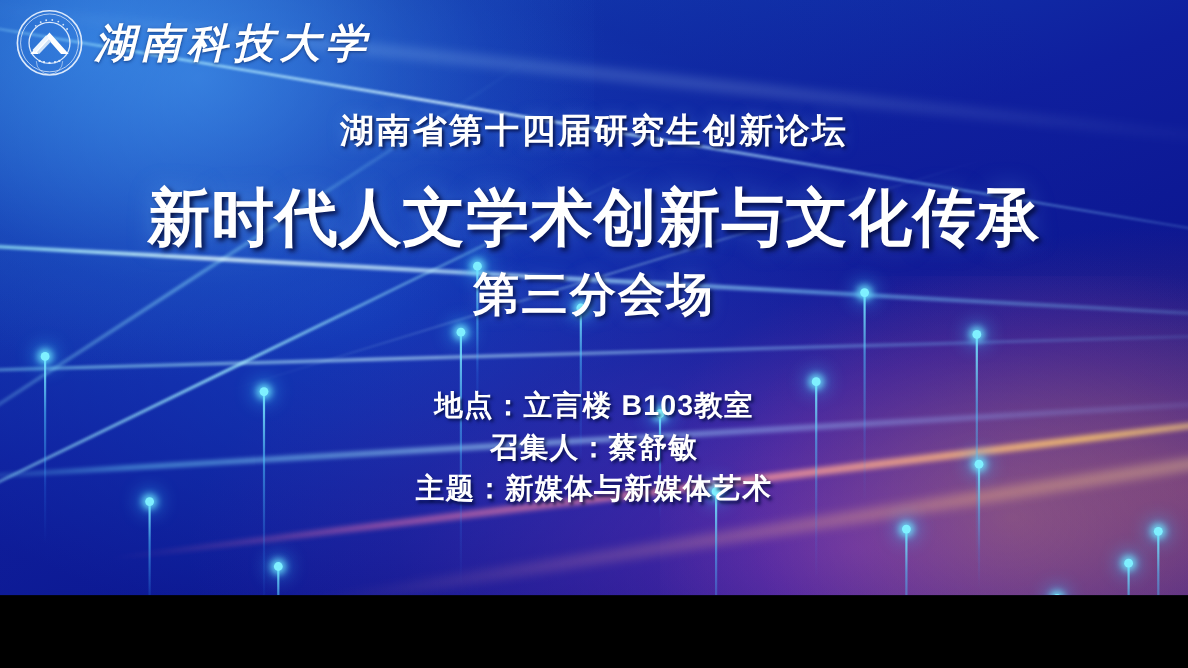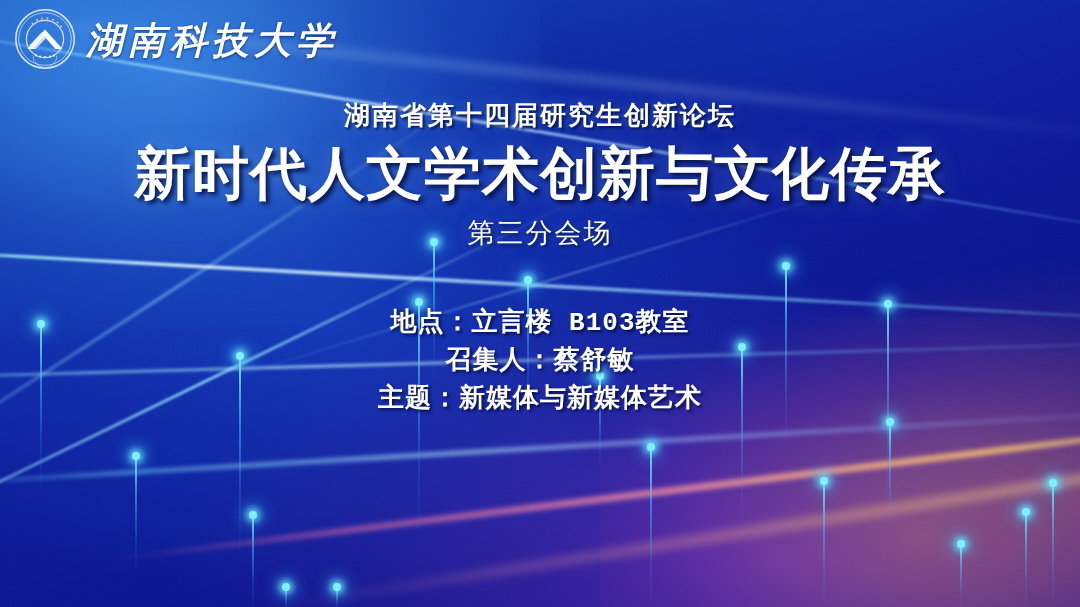--- a/index.html
+++ b/index.html
@@ -4,21 +4,21 @@
 <style>
   * { margin:0; padding:0; box-sizing:border-box; }
   html,body{
     width:1080px; height:607px;
     background:#000;
     font-family:"Liberation Sans", sans-serif;
     overflow:hidden;
   }
   .slide{
     position:relative;
-    width:1080px; height:607px;
+    width:1080px; height:541px;
     overflow:hidden;
     background:
       radial-gradient(ellipse 620px 420px at 8% 6%,   rgba(45,120,215,.95) 0%, rgba(30,90,190,.35) 45%, rgba(0,0,0,0) 75%),
       radial-gradient(ellipse 760px 360px at 72% 92%, rgba(150,60,200,.50) 0%, rgba(90,40,170,.18) 55%, rgba(0,0,0,0) 80%),
       radial-gradient(ellipse 520px 300px at 100% 82%,rgba(225,130,70,.42) 0%, rgba(180,80,90,.14) 55%, rgba(0,0,0,0) 80%),
       radial-gradient(ellipse 900px 520px at 30% 52%, rgba(25,80,205,.55) 0%, rgba(14,30,150,.25) 55%, rgba(0,0,0,0) 85%),
       linear-gradient(160deg,#1552ae 0%, #123bb0 18%, #0f1f9e 45%, #0c1690 68%, #0a1178 100%);
   }
 
   
@@ -91,37 +91,37 @@
     font-size:10.5px; font-weight:600; color:#e9f2ff;
     letter-spacing:.35px; white-space:nowrap;
     text-shadow:0 1px 2px rgba(0,25,80,.8);
   }
 
   
   .content{ position:absolute; left:0; right:0; top:0; text-align:center; }
 
   .eyebrow{
     margin-top:98px;
-    font-size:26px; font-weight:700; color:#ffffff;
+    font-size:31px; font-weight:700; color:#ffffff;
     letter-spacing:2px;
     text-shadow:2px 2px 3px rgba(0,10,60,.85), 0 0 14px rgba(120,190,255,.35);
   }
   .headline{
-    margin-top:10px;
+    margin-top:28px;
     font-size:57px; font-weight:700; color:#ffffff;
     letter-spacing:1px; line-height:1.08;
     text-shadow:3px 3px 5px rgba(0,8,55,.9), 0 0 22px rgba(130,200,255,.35);
   }
   .subhead{
     margin-top:10px;
-    font-size:27px; font-weight:400; color:#ffffff;
+    font-size:42px; font-weight:700; color:#ffffff;
     letter-spacing:2px;
     text-shadow:2px 2px 4px rgba(0,10,60,.85), 0 0 16px rgba(130,200,255,.3);
   }
-  .details{ margin-top:53px;font-family:Liberation Mono, monospace; }
+  .details{ margin-top:53px; }
   .detail-line{
     font-size:26px; font-weight:700; color:#ffffff;
     letter-spacing:1px; line-height:1.48;
     text-shadow:2px 2px 3px rgba(0,10,60,.85);
     white-space:pre;
   }
 </style>
 </head>
 <body>
 

